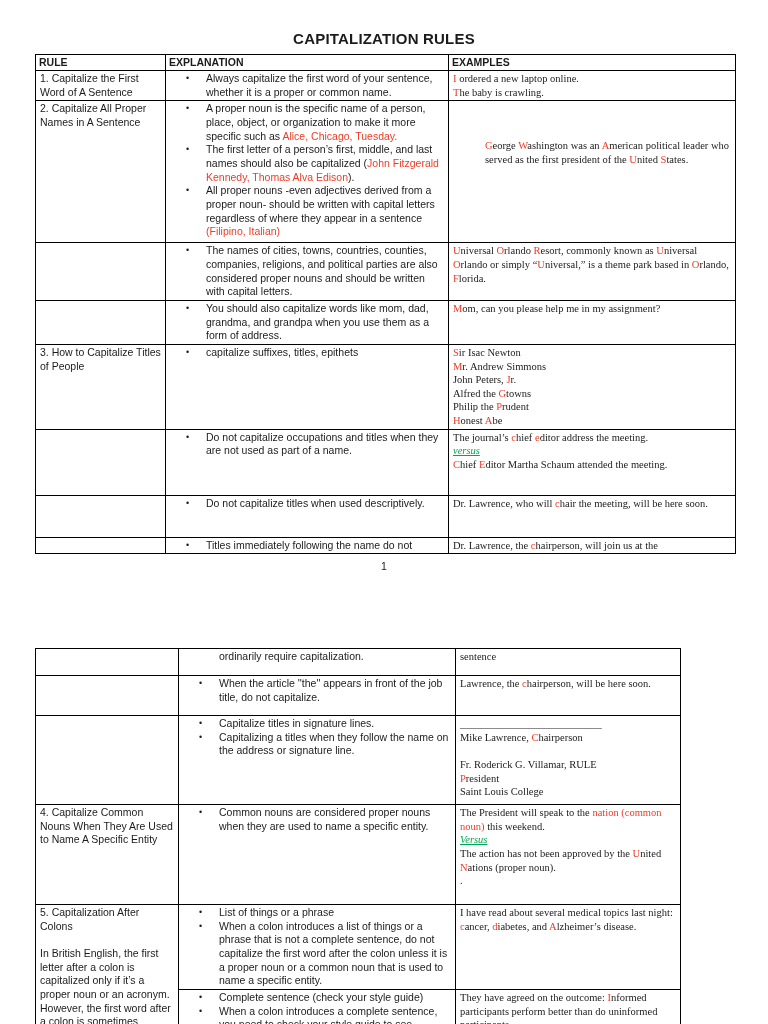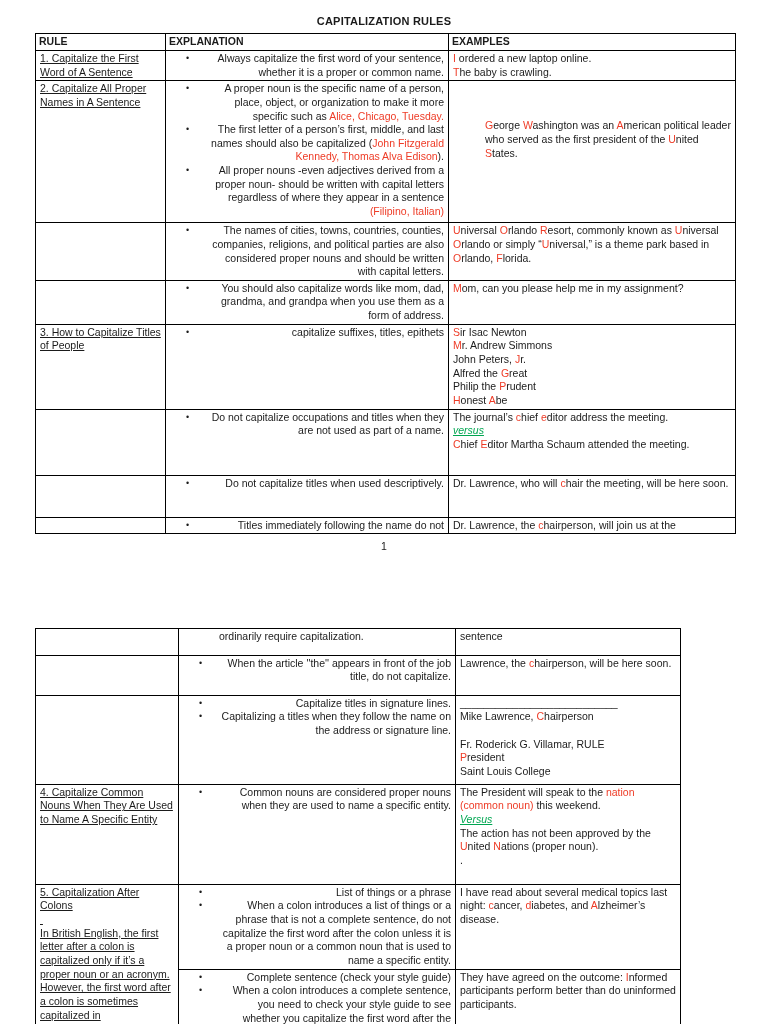--- a/index.html
+++ b/index.html
@@ -4,22 +4,22 @@
 <style>
   :root { --red:#ee3b26; --green:#00a651; --ink:#1b1b1b; }
   * { box-sizing:border-box; }
   html,body { margin:0; padding:0; }
   body {
     width:768px; height:1024px; overflow:hidden; background:#ffffff;
     font-family:"Liberation Sans", sans-serif; font-size:10.5px; color:var(--ink);
     line-height:1.3;
   }
   .doc-title {
-    text-align:center; font-weight:bold; font-size:11px;
-    padding-top:14px; padding-bottom:5px; letter-spacing:0.2px;
+    text-align:center; font-weight:bold; font-size:15px;
+    padding-top:29px; padding-bottom:5px; letter-spacing:0.2px;
   }
   table.rules-table {
     border-collapse:collapse; margin-left:35px; table-layout:fixed;
     border:1.6px solid #000;
   }
   #t1 { width:700px; }
   #t2 { width:645px; margin-top:74px; }
   th, td { border:1px solid #000; vertical-align:top; text-align:left; padding:1px 4px; }
   th { font-weight:bold; font-size:10.5px; border-bottom:1.6px solid #000; padding:1px 3px; }
   
@@ -38,24 +38,24 @@
   #t2 tbody tr:nth-child(1){height:27px}
   #t2 tbody tr:nth-child(2){height:40px}
   #t2 tbody tr:nth-child(3){height:89px}
   #t2 tbody tr:nth-child(4){height:100px}
   #t2 tbody tr:nth-child(5){height:83px}
   #t2 tbody tr:nth-child(6){height:80px}
   
   #t1 tbody tr:nth-child(2) td.ex-cell { padding-top:38px;padding-left:36px; }
   .bullet { display:flex; align-items:flex-start; }
   .dot { flex:none; width:36px; padding-left:16px; font-size:9px; line-height:13.5px; }
-  .bt { flex:1;text-align:right; }
+  .bt { flex:1; }
   .plain { padding-left:36px; }
-  .rp { min-height:13px;text-decoration:underline; }
-  .exline { min-height:13.5px; }
+  .rp { min-height:13px; }
+  .exline { min-height:13.5px;font-family:Liberation Serif, serif; }
   .red { color:var(--red); }
   .green { color:var(--green); font-style:italic; text-decoration:underline;text-align:right; }
   .page-number { text-align:center; margin-top:6px; font-size:10.5px; }
 </style>
 </head>
 <body>
 
 <div class="page">
   <div class="doc-title">CAPITALIZATION RULES</div>
 
@@ -141,21 +141,21 @@
           <td class="exp-cell">
             <div class="bullet">
               <span class="dot">•</span>
               <div class="bt"><span>capitalize suffixes, titles, epithets</span></div>
             </div>
           </td>
           <td class="ex-cell">
             <div class="exline"><span class="red">S</span><span>ir Isac Newton</span></div>
             <div class="exline"><span class="red">M</span><span>r. Andrew Simmons</span></div>
             <div class="exline"><span>John Peters, </span><span class="red">J</span><span>r.</span></div>
-            <div class="exline"><span>Alfred the </span><span class="red">G</span><span>reat</span></div>
+            <div class="exline"><span>Alfred the </span><span class="red">G</span><span>towns</span></div>
             <div class="exline"><span>Philip the </span><span class="red">P</span><span>rudent</span></div>
             <div class="exline"><span class="red">H</span><span>onest </span><span class="red">A</span><span>be</span></div>
           </td>
         </tr>
         <tr>
           <td class="rule-cell"></td>
           <td class="exp-cell">
             <div class="bullet">
               <span class="dot">•</span>
               <div class="bt"><span>Do not capitalize occupations and titles when they are not used as part of a name.</span></div>

